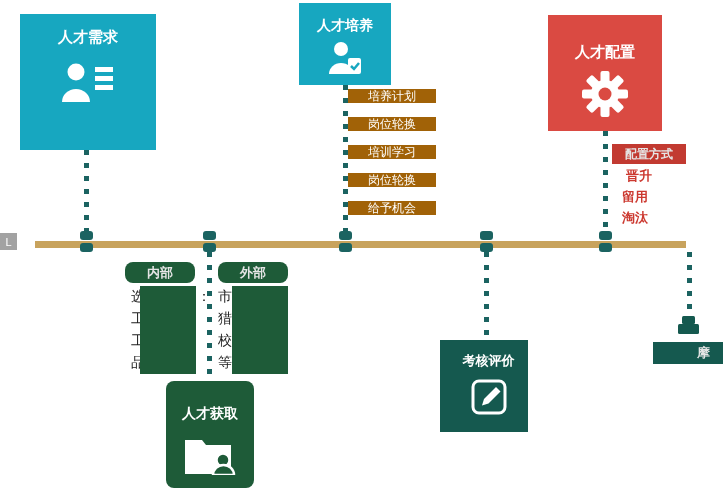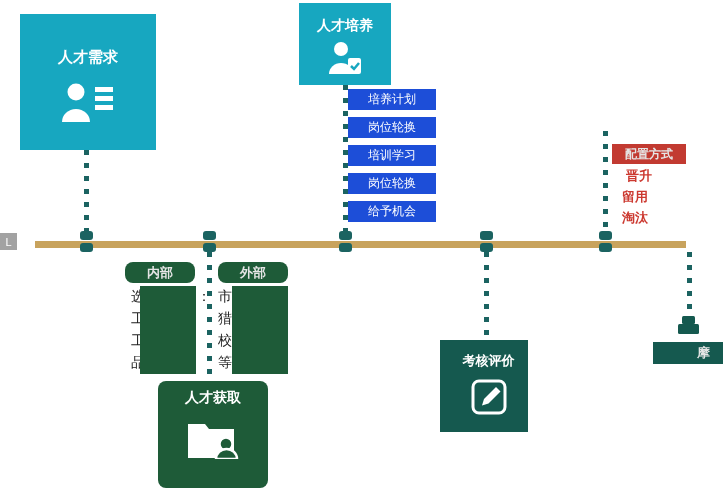--- a/index.html
+++ b/index.html
@@ -11,35 +11,35 @@
   .red{background:#da4a42;}
   .green{background:#1e5b38;border-radius:8px;}
   .teal{background:#15594f;padding-left:9px;}
   .vdots{position:absolute;width:5px;
          background:repeating-linear-gradient(to bottom,#1b6361 0 5px,rgba(0,0,0,0) 5px 13px);}
   .knot{position:absolute;width:13px;height:21px;display:flex;flex-direction:column;gap:3px;}
   .knot::before,.knot::after{content:"";flex:1;background:#1b6361;border-radius:3px;}
   .timeline{position:absolute;left:35px;top:241px;width:651px;height:7px;background:#c8a35d;}
   .ltab{position:absolute;left:0;top:233px;width:17px;height:17px;background:#a2a2a2;color:#fff;
         font-size:11px;display:flex;align-items:center;justify-content:center;}
-  .tchip{position:absolute;left:348px;width:88px;height:21px;background:#1d4ed8;color:#fff;
+  .tchip{position:absolute;left:348px;width:88px;height:14px;background:#a16207;color:#fff;
          font-size:12px;display:flex;align-items:center;justify-content:center;}
   .chip{position:absolute;color:#e5e5e5;display:flex;align-items:center;justify-content:center;
         font-weight:bold;box-sizing:border-box;}
   .redtext{position:absolute;color:#cc3930;font-weight:bold;font-size:13px;}
   .frag{position:absolute;font-size:14px;color:#1a1a1a;}
   .block{position:absolute;background:#1e5b38;}
   .icon-abs{position:absolute;}
 </style>
 </head>
 <body>
 
 <div class="stage">
 
-  <div class="node cyan" style="left:20px;top:14px;width:136px;height:136px;padding-top:34px">
+  <div class="node cyan" style="left:20px;top:14px;width:136px;height:136px;padding-top:14px">
     <div class="node-title" style="font-size:15px">人才需求</div>
     <svg width="54" height="40" viewBox="0 0 54 40" style="margin-top:16px">
       <g fill="#ffffff">
         <circle cx="15" cy="9" r="8.5"></circle>
         <path d="M1 39 a14 13 0 0 1 28 0 z"></path>
         <rect x="34" y="4" width="18" height="5"></rect>
         <rect x="34" y="13" width="18" height="5"></rect>
         <rect x="34" y="22" width="18" height="5"></rect>
       </g>
     </svg>
@@ -50,20 +50,37 @@
     <svg width="36" height="34" viewBox="0 0 36 34" style="margin-top:6px">
       <g fill="#ffffff">
         <circle cx="14" cy="8" r="7"></circle>
         <path d="M2 33 a12 11 0 0 1 24 0 z"></path>
         <rect x="21" y="17" width="13" height="16" rx="2"></rect>
       </g>
       <path d="M24 25 l3 3 5 -6" stroke="#17a7c0" stroke-width="2.5" fill="none"></path>
     </svg>
   </div>
 
+  <div class="node red" style="left:548px;top:15px;width:114px;height:116px;padding-top:28px">
+    <div class="node-title" style="font-size:15px">人才配置</div>
+    <svg width="48" height="48" viewBox="0 0 48 48" style="margin-top:8px">
+      <g transform="translate(24,24)" fill="#ffffff">
+        <rect x="-4.5" y="-23" width="9" height="13" rx="2"></rect>
+        <rect x="-4.5" y="-23" width="9" height="13" rx="2" transform="rotate(45)"></rect>
+        <rect x="-4.5" y="-23" width="9" height="13" rx="2" transform="rotate(90)"></rect>
+        <rect x="-4.5" y="-23" width="9" height="13" rx="2" transform="rotate(135)"></rect>
+        <rect x="-4.5" y="-23" width="9" height="13" rx="2" transform="rotate(180)"></rect>
+        <rect x="-4.5" y="-23" width="9" height="13" rx="2" transform="rotate(225)"></rect>
+        <rect x="-4.5" y="-23" width="9" height="13" rx="2" transform="rotate(270)"></rect>
+        <rect x="-4.5" y="-23" width="9" height="13" rx="2" transform="rotate(315)"></rect>
+        <circle r="14"></circle>
+      </g>
+      <circle cx="24" cy="24" r="6.5" fill="#da4a42"></circle>
+    </svg>
+  </div>
 
   <div class="vdots" style="left:84px;top:150px;height:82px"></div>
   <div class="vdots" style="left:343px;top:85px;height:147px"></div>
   <div class="vdots" style="left:603px;top:131px;height:101px"></div>
 
   <div class="tchip" style="top:89px">培养计划</div>
   <div class="tchip" style="top:117px">岗位轮换</div>
   <div class="tchip" style="top:145px">培训学习</div>
   <div class="tchip" style="top:173px">岗位轮换</div>
   <div class="tchip" style="top:201px">给予机会</div>
@@ -95,21 +112,21 @@
   <div class="frag" style="left:218px;top:332px">校</div>
   <div class="frag" style="left:218px;top:354px">等</div>
 
   <div class="block" style="left:140px;top:286px;width:56px;height:88px"></div>
   <div class="block" style="left:232px;top:286px;width:56px;height:88px"></div>
 
   <div class="vdots" style="left:207px;top:252px;height:129px"></div>
   <div class="vdots" style="left:484px;top:252px;height:88px"></div>
   <div class="vdots" style="left:687px;top:252px;height:64px"></div>
 
-  <div class="node green" style="left:158px;top:381px;width:110px;height:107px;padding-top:8px">
+  <div class="node green" style="left:166px;top:381px;width:88px;height:107px;padding-top:24px">
     <div class="node-title" style="font-size:14px">人才获取</div>
     <svg width="54" height="42" viewBox="0 0 54 42" style="margin-top:10px">
       <path d="M2 7 h17 l4 5 h25 v29 h-46 z" fill="#ffffff"></path>
       <circle cx="40" cy="27" r="6.5" fill="#1e5b38" stroke="#ffffff" stroke-width="2.5"></circle>
       <path d="M30 42 a10.5 10 0 0 1 21 0 z" fill="#1e5b38" stroke="#ffffff" stroke-width="2.5"></path>
     </svg>
   </div>
 
   <div class="node teal" style="left:440px;top:340px;width:88px;height:92px;padding-top:12px">
     <div class="node-title" style="font-size:13px">考核评价</div>

